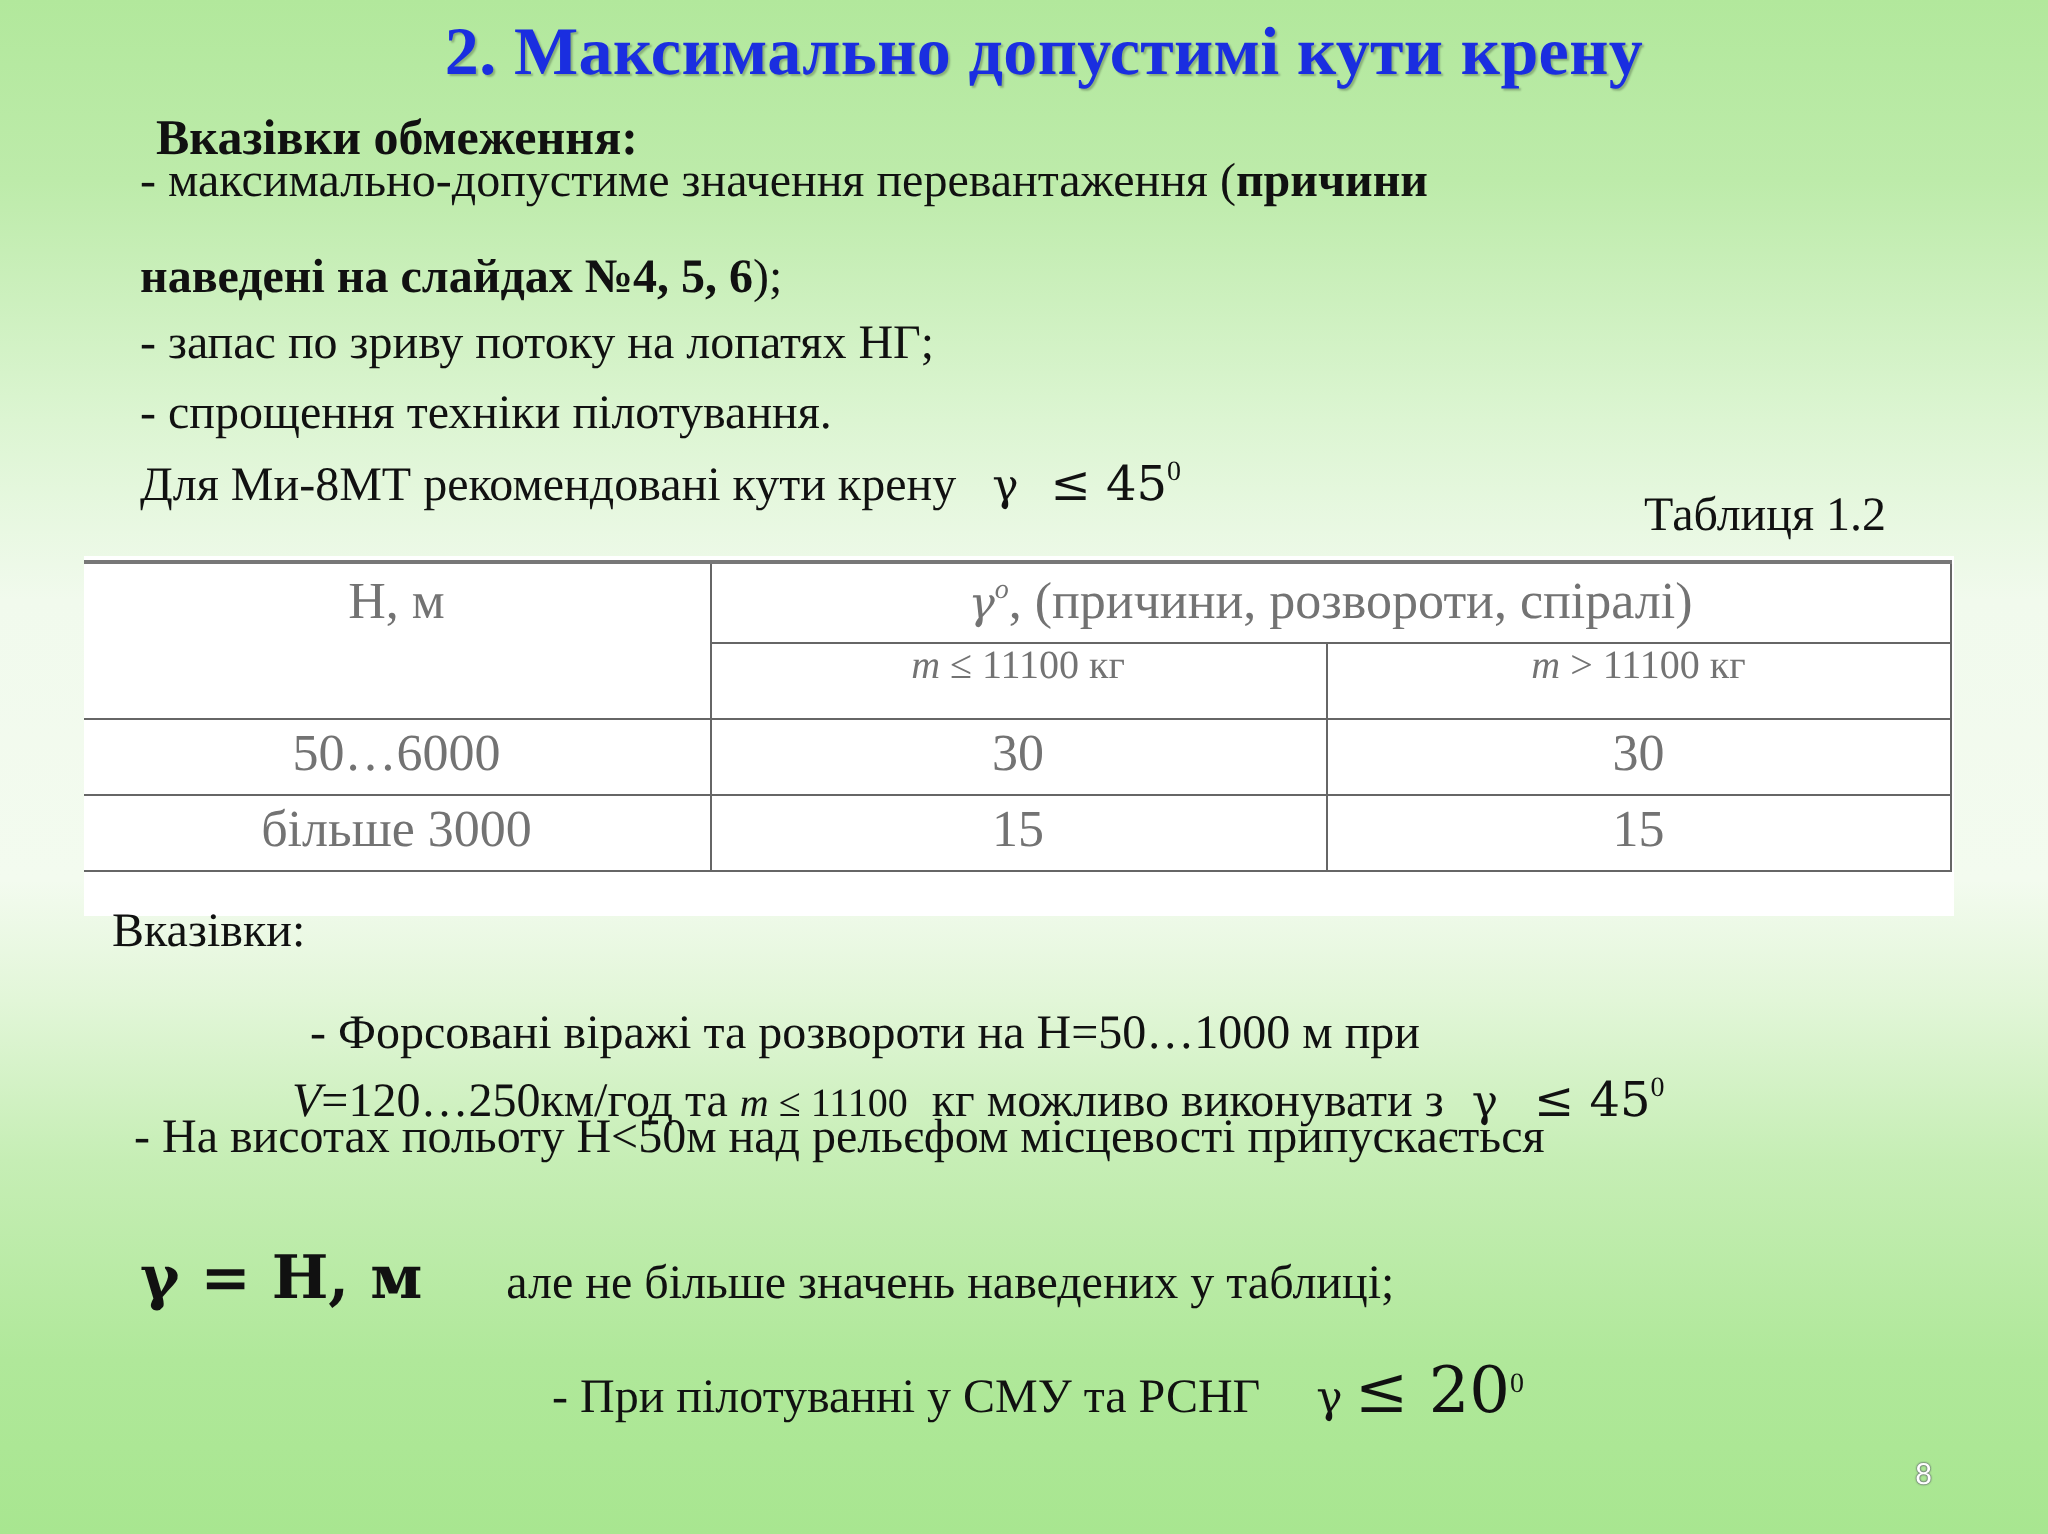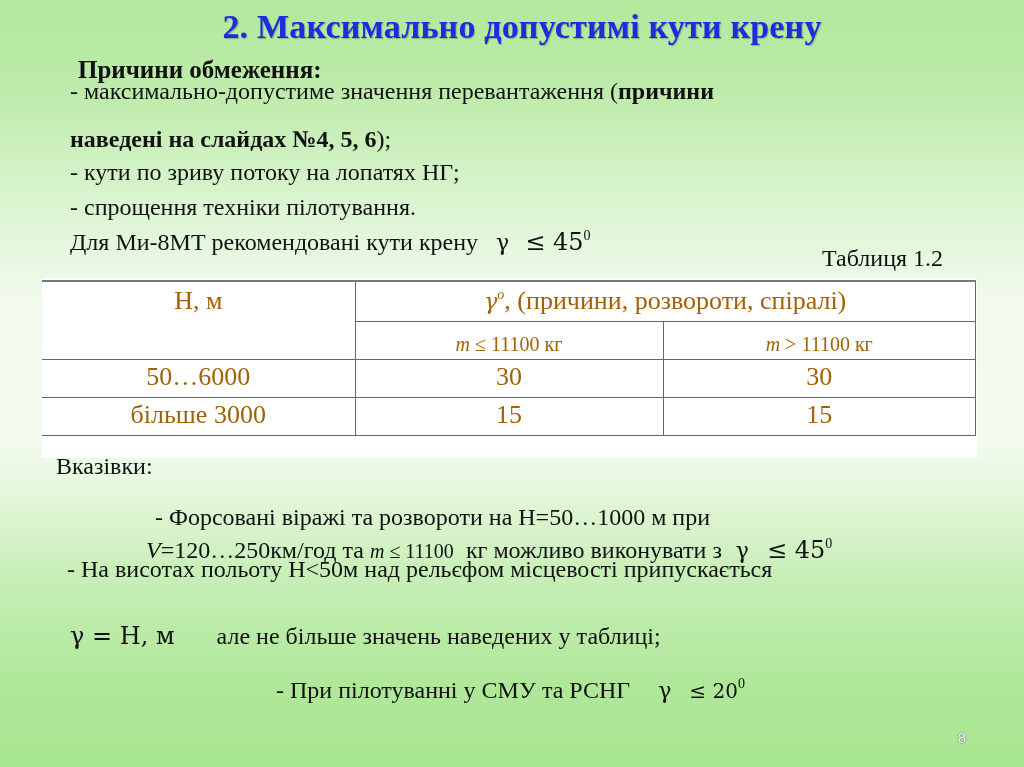--- a/index.html
+++ b/index.html
@@ -24,52 +24,52 @@
   .b { font-weight: bold; }
   .math { font-family: "DejaVu Serif", serif; font-size: 22px; }
   sup { font-size: 14px; vertical-align: 10px; }
 
   .table-box {
     position: absolute; left: 42px; top: 278px; width: 935px; height: 180px;
     background: #ffffff;
   }
   table.data {
     position: absolute; left: 42px; top: 280px; width: 934px;
-    border-collapse: collapse; font-size: 26px; color: #a16207;
+    border-collapse: collapse; font-size: 26px; color: #737373;
   }
   table.data td {
     border: 1.5px solid #666;
     text-align: center; vertical-align: top; padding: 0;
   }
   table.data tr.r-head td { height: 40px; padding-top: 4px; }
-  table.data tr.r-sub td { height: 38px; font-size: 20px; padding-top: 11px; }
+  table.data tr.r-sub td { height: 38px; font-size: 20px; padding-top: 0; }
   table.data tr.r-data td { height: 38px; padding-top: 2px; }
   table.data tr:first-child td { border-top: 2px solid #777; }
   table.data td:first-child { border-left: none; }
   .italic { font-style: italic; }
   .page-num {
     right: 58px; top: 729px; font-size: 15px; color: #ffffff;
     text-shadow: 0 0 1px #556, 0 0 1px #556;
     font-family: "Liberation Sans", sans-serif;
   }
 </style>
 </head>
 <body>
 
 <div class="abs title">2. Максимально допустимі кути крену</div>
 
-<div class="abs subhead">Причини обмеження:</div>
+<div class="abs subhead">Вказівки обмеження:</div>
 
 <div class="abs line" style="left:70px; top:78px;">
   <span>- максимально-допустиме значення перевантаження (</span><span class="b">причини</span>
 </div>
 <div class="abs line" style="left:70px; top:126px;">
   <span class="b">наведені на слайдах №4, 5, 6</span><span>);</span>
 </div>
-<div class="abs line" style="left:70px; top:159px;">- кути по зриву потоку на лопатях НГ;</div>
+<div class="abs line" style="left:70px; top:159px;">- запас по зриву потоку на лопатях НГ;</div>
 <div class="abs line" style="left:70px; top:194px;">- спрощення техніки пілотування.</div>
 <div class="abs line" style="left:70px; top:228px;text-align:center;">
   <span>Для Ми-8МТ рекомендовані кути крену</span>
   <span class="math" style="margin-left:12px;">γ</span>
   <span class="math" style="margin-left:10px; font-size:24px;">≤ 45</span><sup>0</sup>
 </div>
 
 <div class="abs line" style="left:822px; top:245px;">Таблиця 1.2</div>
 
 <div class="table-box"></div>
@@ -106,23 +106,23 @@
 
 <div class="abs line" style="left:155px; top:504px;">- Форсовані віражі та розвороти на Н=50…1000 м при</div>
 <div class="abs line" style="left:146px; top:536px;">
   <span class="italic">V</span><span>=120…250км/год та </span><span class="italic" style="font-size:20px;">m</span><span style="font-size:20px;"> ≤ 11100</span><span style="white-space:pre;">  кг можливо виконувати з</span>
   <span class="math" style="margin-left:8px;">γ</span>
   <span class="math" style="margin-left:12px; font-size:24px;">≤ 45</span><sup>0</sup>
 </div>
 
 <div class="abs line" style="left:67px; top:556px;">- На висотах польоту Н&lt;50м над рельєфом місцевості припускається</div>
 <div class="abs line" style="left:70px; top:622px;">
-  <span class="math" style="font-size:24px;">γ = Н, м</span>
+  <span class="math" style="font-size:30px;font-weight:bold;">γ = Н, м</span>
   <span style="margin-left:36px;">але не більше значень наведених у таблиці;</span>
 </div>
 
 <div class="abs line" style="left:276px; top:676px;">
   <span>- При пілотуванні у СМУ та РСНГ</span>
   <span class="math" style="margin-left:22px;">γ</span>
-  <span class="math" style="margin-left:12px; font-size:20px;">≤ 20</span><sup>0</sup>
+  <span class="math" style="font-size:32px;">≤ 20</span><sup>0</sup>
 </div>
 
 <div class="abs page-num">8</div>
 
 </body></html>

